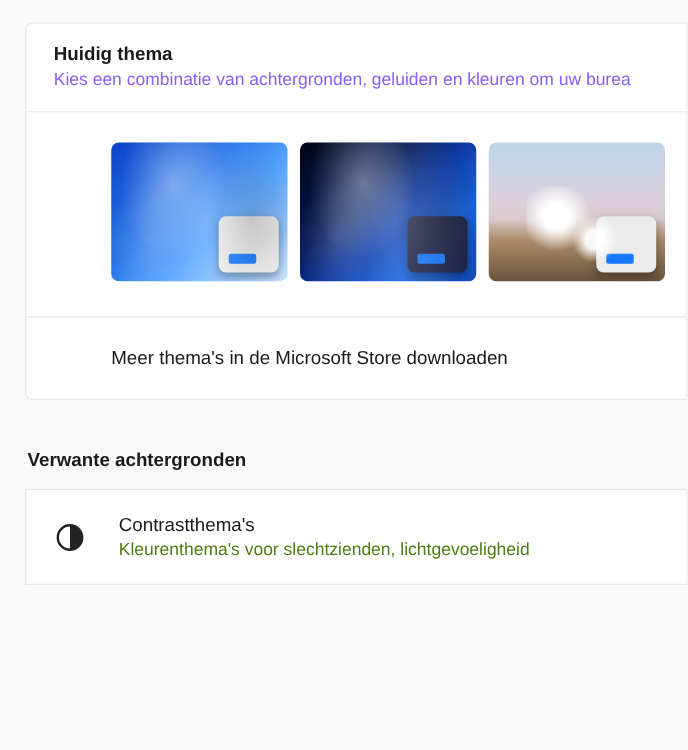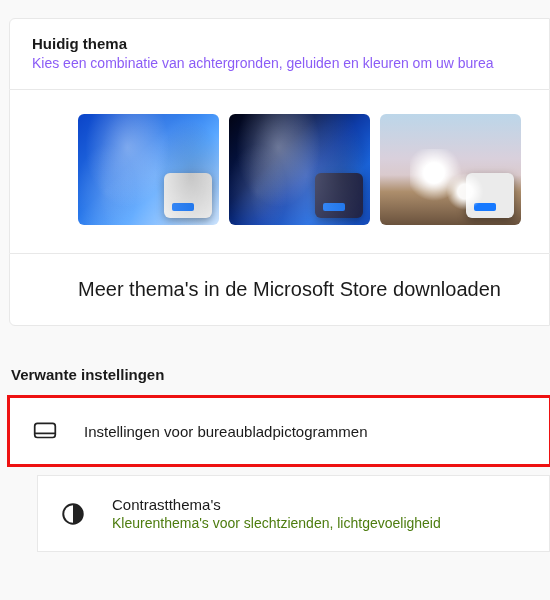--- a/index.html
+++ b/index.html
@@ -1,17 +1,17 @@
 <!DOCTYPE html>
 <html><head>
 <meta charset="utf-8">
 <style>
   * { margin: 0; padding: 0; box-sizing: border-box; font-family: "Segoe UI", Arial, sans-serif; }
   body { width: 550px; height: 600px; background: #f9f9f9; overflow: hidden; color: #1a1a1a; }
-  .page { padding: 0 0 0 9px; }
+  .page { padding: 0 0 0 20px; }
 
   .card-header { background: #fff; border: 1px solid #e8e8e8; border-top-left-radius: 6px; padding: 16px 22px 18px; margin-top: 18px; }
   .card-header h3 { font-size: 15px; font-weight: 600; }
   .card-header p  { font-size: 14px; color: #8b5cf6; margin-top: 3px; white-space: nowrap; }
 
   .themes-strip { background: #fff; border-left: 1px solid #e8e8e8; border-right: 1px solid #e8e8e8; padding: 24px 0 28px 68px; display: flex; gap: 10px; }
   .thumb { position: relative; width: 141px; height: 111px; border-radius: 6px; overflow: hidden; cursor: pointer; flex: none; }
   .thumb.blue-light { background: linear-gradient(135deg, #0b44c8 0%, #2876e9 40%, #58a6ff 62%, #cfe6ff 100%); }
   .thumb.blue-dark  { background: linear-gradient(135deg, #020414 0%, #061a55 35%, #0e3daa 55%, #1a66e0 75%, #154bba 100%); }
   .thumb.blue-light::after,
@@ -28,21 +28,21 @@
     background: radial-gradient(circle at 40% 40%, #fff 0%, #fff 20%, rgba(255,255,255,0) 55%); filter: blur(.5px); }
   .thumb.landscape::after  { content: ""; position: absolute; left: 60px; top: 55px; width: 50px; height: 45px;
     background: radial-gradient(circle at 50% 50%, rgba(255,255,255,.95) 0%, rgba(255,255,255,.95) 22%, rgba(255,255,255,0) 55%); }
 
   .mini { position: absolute; right: 7px; bottom: 7px; width: 48px; height: 45px; border-radius: 6px; box-shadow: 0 3px 8px rgba(0,0,0,.35); }
   .mini.light { background: #ebebeb; }
   .mini.dark  { background: #22264b; }
   .mini .bar  { position: absolute; left: 8px; bottom: 7px; width: 22px; height: 8px; border-radius: 2px; background: #1779ff; }
   .mini.light .bar { background: #1779ff; }
 
-  .store-row { background: #fff; border: 1px solid #e8e8e8; border-bottom-left-radius: 6px; padding: 24px 0 24px 68px; font-size: 20px; cursor: pointer; }
+  .store-row { background: #fff; border: 1px solid #e8e8e8; border-bottom-left-radius: 6px; padding: 24px 0 24px 68px; font-size: 15px; cursor: pointer; }
 
   .section-title { font-size: 15px; font-weight: 600; margin: 40px 0 14px 2px; }
 
   .row { position: relative; background: #fff; border: 1px solid #e8e8e8; display: flex; align-items: center; gap: 26px; padding: 20px 22px; cursor: pointer; }
   .row + .row { margin-top: 10px; margin-left: 28px; }
   .row.highlight { outline: 3px solid #e11; outline-offset: -1px; }
   .row .icon-wrap { width: 26px; height: 26px; color: #222; flex: none; }
   .row .txt h4 { font-size: 15px; font-weight: 400; }
   .row .txt p  { font-size: 14px; color: #4d7c0f; margin-top: 2px; }
 
@@ -73,34 +73,23 @@
         <div class="mini light">
           <div class="bar"></div>
         </div>
       </div>
     </div>
 
   <div class="store-row">
     <span>Meer thema's in de Microsoft Store downloaden</span>
   </div>
 
-  <h3 class="section-title">Verwante instellingen</h3>
+  <h3 class="section-title">Verwante achtergronden</h3>
 
   <div id="related-rows">
-      <div class="row highlight">
-        <div class="icon-wrap">
-          <svg viewBox="0 0 24 24" fill="none" stroke="currentColor" stroke-width="1.6">
-            <rect x="2.5" y="5" width="19" height="13" rx="2.5"></rect>
-            <line x1="2.5" y1="14.2" x2="21.5" y2="14.2"></line>
-          </svg>
-        </div>
-        <div class="txt">
-          <h4>Instellingen voor bureaubladpictogrammen</h4>
-        </div>
-      </div>
       <div class="row">
         <div class="icon-wrap">
           <svg viewBox="0 0 24 24">
             <circle cx="12" cy="12" r="9" fill="none" stroke="currentColor" stroke-width="1.8"></circle>
             <path d="M12 3 A9 9 0 0 1 12 21 Z" fill="currentColor"></path>
           </svg>
         </div>
         <div class="txt">
           <h4>Contrastthema's</h4>
           <p>Kleurenthema's voor slechtzienden, lichtgevoeligheid</p>

